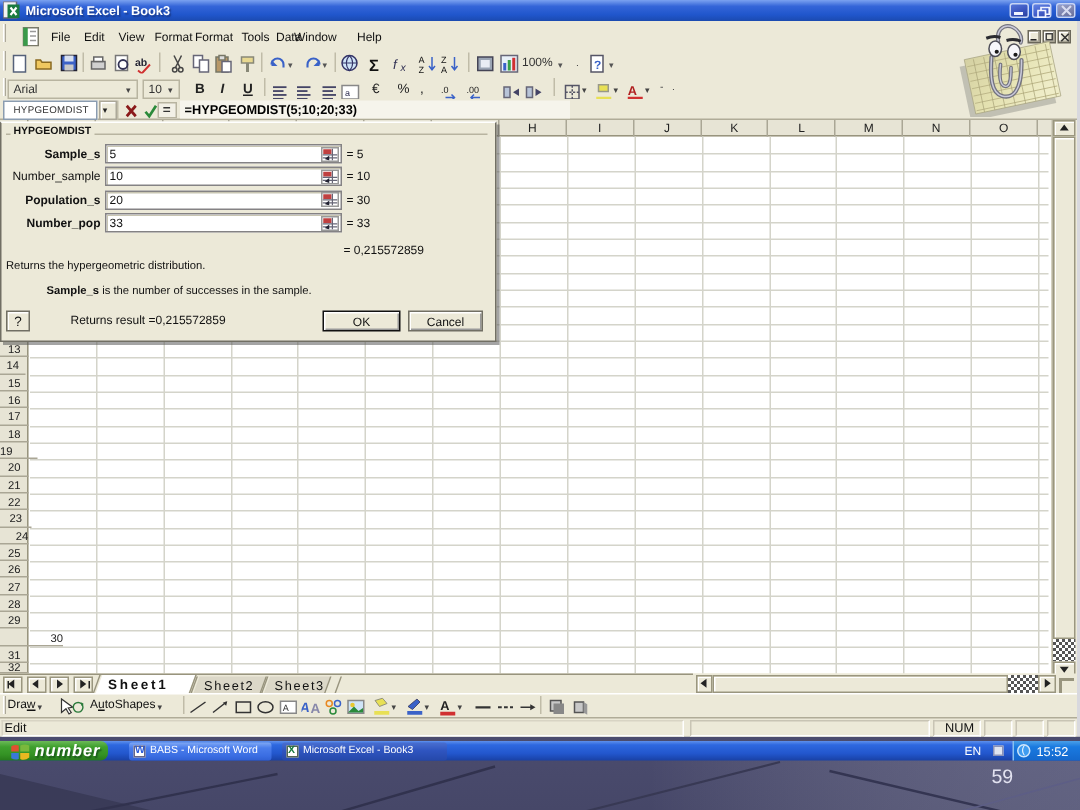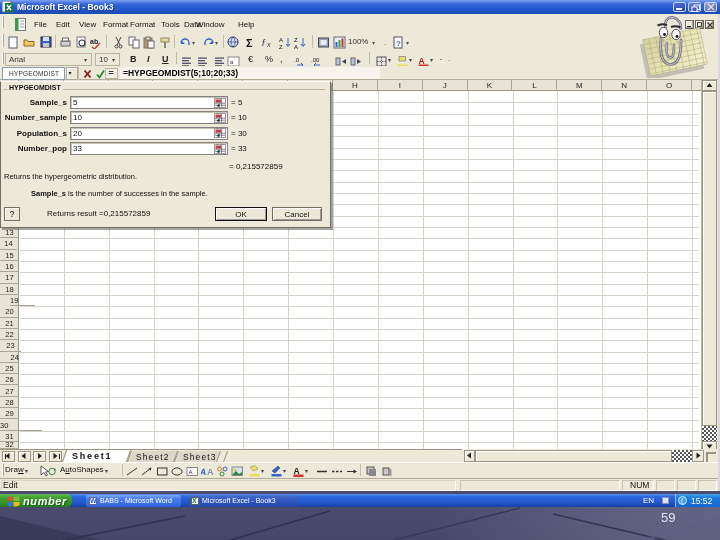--- a/index.html
+++ b/index.html
@@ -317,21 +317,21 @@
 <div class="a" style="left:0;top:238.3px;width:17px;height:11.3px;border-bottom:1px solid #aaa695;font-size:7.5px;color:#222;text-align:center;line-height:11.3px">14</div>
 <div class="a" style="left:19.9px;top:249.6px;width:679px;height:1px;background:#d4d4ca"></div>
 <div class="a" style="left:0;top:249.6px;width:18.9px;height:11.3px;border-bottom:1px solid #aaa695;font-size:7.5px;color:#222;text-align:center;line-height:11.3px">15</div>
 <div class="a" style="left:19.9px;top:260.9px;width:679px;height:1px;background:#d4d4ca"></div>
 <div class="a" style="left:0;top:260.9px;width:18.9px;height:11.3px;border-bottom:1px solid #aaa695;font-size:7.5px;color:#222;text-align:center;line-height:11.3px">16</div>
 <div class="a" style="left:19.9px;top:272.3px;width:679px;height:1px;background:#d4d4ca"></div>
 <div class="a" style="left:0;top:272.3px;width:18.9px;height:11.3px;border-bottom:1px solid #aaa695;font-size:7.5px;color:#222;text-align:center;line-height:11.3px">17</div>
 <div class="a" style="left:19.9px;top:283.6px;width:679px;height:1px;background:#d4d4ca"></div>
 <div class="a" style="left:0;top:283.6px;width:18.9px;height:11.3px;border-bottom:1px solid #aaa695;font-size:7.5px;color:#222;text-align:center;line-height:11.3px">18</div>
 <div class="a" style="left:19.9px;top:294.9px;width:679px;height:1px;background:#d4d4ca"></div>
-<div class="a" style="left:10px;top:294.9px;width:25px;height:11.3px;border-bottom:1px solid #aaa695;font-size:7.5px;color:#222;text-align:left;line-height:11.3px">19</div>
+<div class="a" style="left:0;top:294.9px;width:25px;height:11.3px;border-bottom:1px solid #aaa695;font-size:7.5px;color:#222;text-align:left;line-height:11.3px">19</div>
 <div class="a" style="left:19.9px;top:306.3px;width:679px;height:1px;background:#d4d4ca"></div>
 <div class="a" style="left:0;top:306.3px;width:18.9px;height:11.3px;border-bottom:1px solid #aaa695;font-size:7.5px;color:#222;text-align:center;line-height:11.3px">20</div>
 <div class="a" style="left:19.9px;top:317.6px;width:679px;height:1px;background:#d4d4ca"></div>
 <div class="a" style="left:0;top:317.6px;width:18.9px;height:11.3px;border-bottom:1px solid #aaa695;font-size:7.5px;color:#222;text-align:center;line-height:11.3px">21</div>
 <div class="a" style="left:19.9px;top:328.9px;width:679px;height:1px;background:#d4d4ca"></div>
 <div class="a" style="left:0;top:328.9px;width:18.9px;height:11.3px;border-bottom:1px solid #aaa695;font-size:7.5px;color:#222;text-align:center;line-height:11.3px">22</div>
 <div class="a" style="left:19.9px;top:340.3px;width:679px;height:1px;background:#d4d4ca"></div>
 <div class="a" style="left:0;top:340.3px;width:21px;height:11.3px;border-bottom:1px solid #aaa695;font-size:7.5px;color:#222;text-align:center;line-height:11.3px">23</div>
 <div class="a" style="left:19.9px;top:351.6px;width:679px;height:1px;background:#d4d4ca"></div>
 <div class="a" style="left:0;top:351.6px;width:18.9px;height:11.3px;border-bottom:1px solid #aaa695;font-size:7.5px;color:#222;text-align:right;line-height:11.3px">24</div>
@@ -339,21 +339,21 @@
 <div class="a" style="left:0;top:362.9px;width:18.9px;height:11.3px;border-bottom:1px solid #aaa695;font-size:7.5px;color:#222;text-align:center;line-height:11.3px">25</div>
 <div class="a" style="left:19.9px;top:374.2px;width:679px;height:1px;background:#d4d4ca"></div>
 <div class="a" style="left:0;top:374.2px;width:18.9px;height:11.3px;border-bottom:1px solid #aaa695;font-size:7.5px;color:#222;text-align:center;line-height:11.3px">26</div>
 <div class="a" style="left:19.9px;top:385.6px;width:679px;height:1px;background:#d4d4ca"></div>
 <div class="a" style="left:0;top:385.6px;width:18.9px;height:11.3px;border-bottom:1px solid #aaa695;font-size:7.5px;color:#222;text-align:center;line-height:11.3px">27</div>
 <div class="a" style="left:19.9px;top:396.9px;width:679px;height:1px;background:#d4d4ca"></div>
 <div class="a" style="left:0;top:396.9px;width:18.9px;height:11.3px;border-bottom:1px solid #aaa695;font-size:7.5px;color:#222;text-align:center;line-height:11.3px">28</div>
 <div class="a" style="left:19.9px;top:408.2px;width:679px;height:1px;background:#d4d4ca"></div>
 <div class="a" style="left:0;top:408.2px;width:18.9px;height:11.3px;border-bottom:1px solid #aaa695;font-size:7.5px;color:#222;text-align:center;line-height:11.3px">29</div>
 <div class="a" style="left:19.9px;top:419.6px;width:679px;height:1px;background:#d4d4ca"></div>
-<div class="a" style="left:0;top:419.6px;width:42px;height:11.3px;border-bottom:1px solid #aaa695;font-size:7.5px;color:#222;text-align:left;line-height:11.3px">30</div>
+<div class="a" style="left:0;top:419.6px;width:42px;height:11.3px;border-bottom:1px solid #aaa695;font-size:7.5px;color:#222;text-align:right;line-height:11.3px">30</div>
 <div class="a" style="left:19.9px;top:430.9px;width:679px;height:1px;background:#d4d4ca"></div>
 <div class="a" style="left:0;top:430.9px;width:18.9px;height:11.3px;border-bottom:1px solid #aaa695;font-size:7.5px;color:#222;text-align:center;line-height:11.3px">31</div>
 <div class="a" style="left:19.9px;top:442.2px;width:679px;height:1px;background:#d4d4ca"></div>
 <div class="a" style="left:0;top:442.2px;width:18.9px;height:6.8px;border-bottom:1px solid #aaa695;font-size:7.5px;color:#222;text-align:center;line-height:6.8px">32</div>
 <div class="a" style="left:701px;top:80px;width:16px;height:371px;background:#ECE9D8;border-left:1px solid #b8b4a0"></div>
 <div class="a" style="left:702px;top:80px;width:15px;height:11px;background:#ECE9D8;border:1px solid #9a967f;box-shadow:inset 1px 1px 0 #fff"></div>
 <svg class="a" style="left:0;top:0" width="720" height="540" viewBox="0 0 720 540">
     <polygon points="706.5,87.0 712.5,87.0 709.5,83.0" fill="#222"></polygon>
   </svg>
 <div class="a" style="left:702px;top:91px;width:15px;height:335px;background:#ECE9D8;border:1px solid #9a967f;box-shadow:inset 1px 1px 0 #fff"></div>
@@ -524,21 +524,21 @@
 <div class="a" style="left:0px;top:98.0px;width:67px;font-size:8px;font-weight:bold;color:#111;text-align:right">Sample_s</div>
 <div class="a" style="left:70px;top:96.0px;width:158px;height:13px;background:#fff;border:1px solid #848284;box-shadow:inset 1px 1px 0 #c8c5b2"></div>
 <div class="a" style="left:73px;top:98.0px;font-size:8px;color:#111">5</div>
 <div class="a" style="left:214px;top:97.5px;width:12px;height:10px;background:#fff;border:1px solid #999"></div>
 <svg class="a" style="left:215px;top:98.5px" width="10" height="8" viewBox="0 0 10 8">
     <rect x="0.5" y="0.5" width="5.5" height="3.2" fill="#c04040"></rect>
     <path d="M0 4.2 H10 M6.6 0 V8 M0 6.2 H10" stroke="#667" stroke-width="0.8"></path>
     <path d="M1.5 7 L4.5 4.6 L4.5 8 Z" fill="#223"></path>
   </svg>
 <div class="a" style="left:231px;top:98.0px;font-size:8px;color:#111">= 5</div>
-<div class="a" style="left:0px;top:113.4px;width:67px;font-size:8px;font-weight:bold;color:#111;text-align:right">Number_sample</div>
+<div class="a" style="left:0px;top:113.4px;width:67px;font-size:8px;font-weight:normal;color:#111;text-align:right">Number_sample</div>
 <div class="a" style="left:70px;top:111.4px;width:158px;height:13px;background:#fff;border:1px solid #848284;box-shadow:inset 1px 1px 0 #c8c5b2"></div>
 <div class="a" style="left:73px;top:113.4px;font-size:8px;color:#111">10</div>
 <div class="a" style="left:214px;top:112.9px;width:12px;height:10px;background:#fff;border:1px solid #999"></div>
 <svg class="a" style="left:215px;top:113.9px" width="10" height="8" viewBox="0 0 10 8">
     <rect x="0.5" y="0.5" width="5.5" height="3.2" fill="#c04040"></rect>
     <path d="M0 4.2 H10 M6.6 0 V8 M0 6.2 H10" stroke="#667" stroke-width="0.8"></path>
     <path d="M1.5 7 L4.5 4.6 L4.5 8 Z" fill="#223"></path>
   </svg>
 <div class="a" style="left:231px;top:113.4px;font-size:8px;color:#111">= 10</div>
 <div class="a" style="left:0px;top:128.8px;width:67px;font-size:8px;font-weight:bold;color:#111;text-align:right">Population_s</div>

